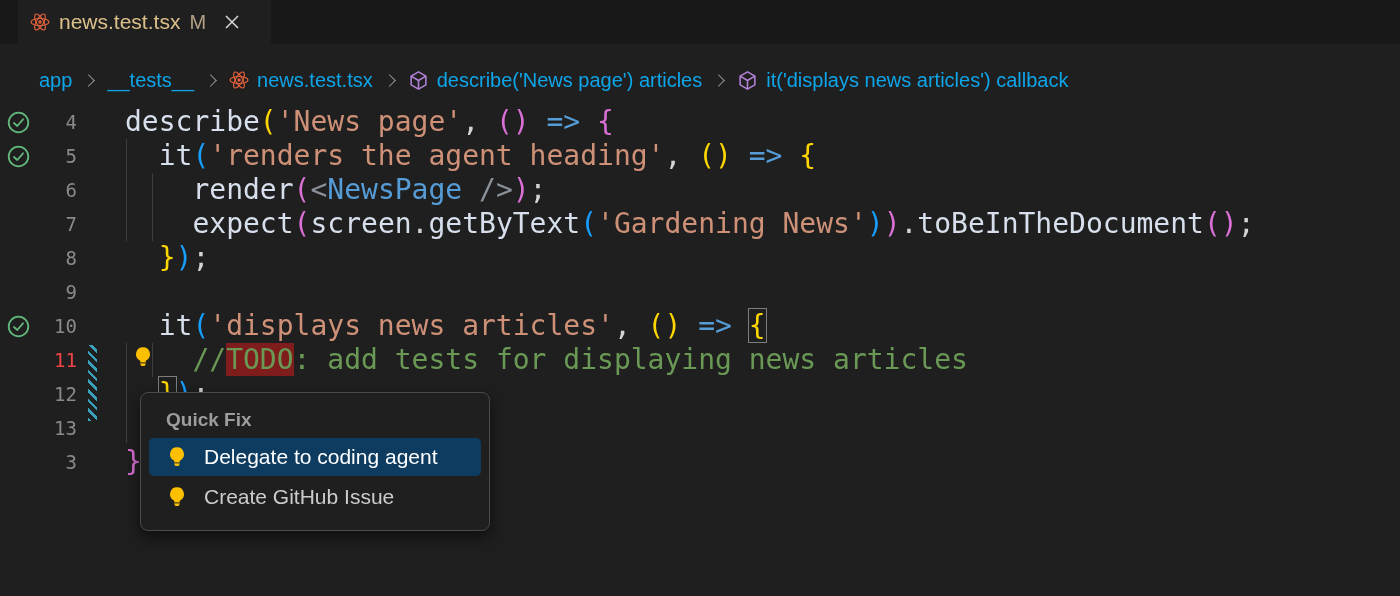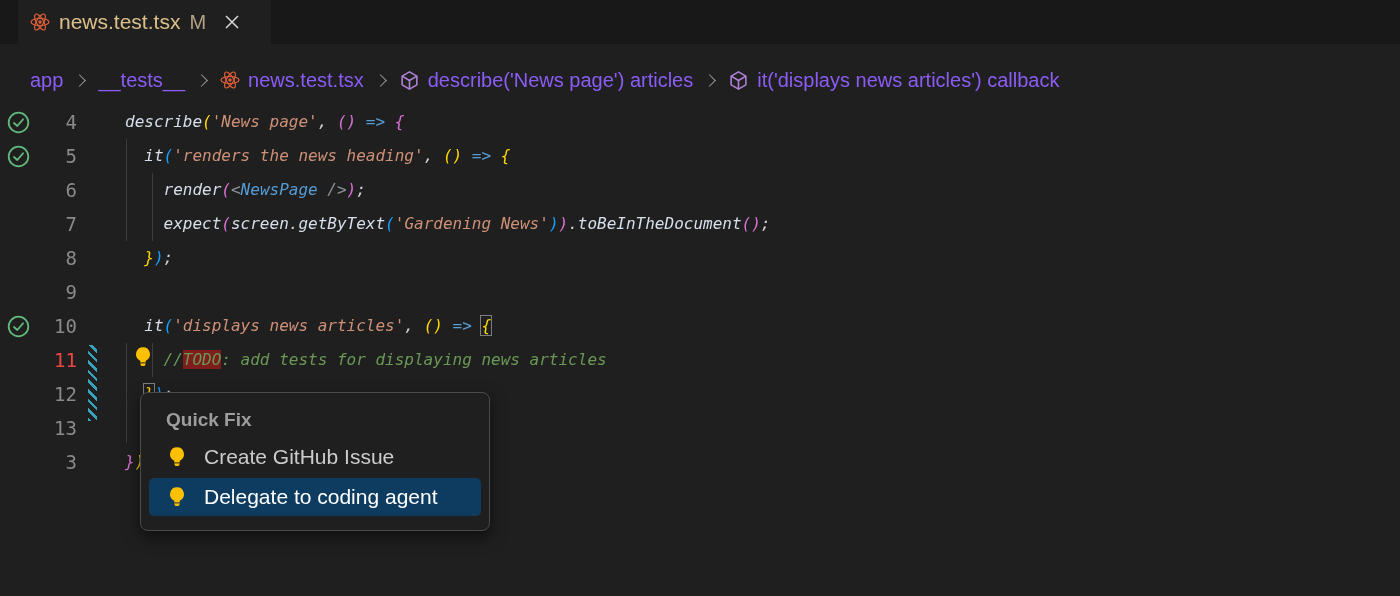--- a/index.html
+++ b/index.html
@@ -9,35 +9,35 @@
 
   
   .tabbar { position:absolute; top:0; left:0; width:1400px; height:44px; background:#181818; }
   .tab { position:absolute; left:18px; top:0; width:253px; height:44px; background:#1f1f1f;
          display:flex; align-items:center; padding:0 12px; gap:9px; cursor:pointer; }
   .tab-label { color:#dcc08a; font-size:21px; white-space:nowrap; }
   .tab-m { color:#b3a185; font-size:20px; }
   .tab-close { display:flex; align-items:center; justify-content:center; width:26px; height:26px; border-radius:4px; margin-left:4px; }
 
   
-  .breadcrumb { position:absolute; top:60px; left:30px; height:40px; display:flex; align-items:center;
-                gap:11px; font-size:20px; color:#8b5cf6; white-space:nowrap; }
+  .breadcrumb { position:absolute; top:60px; left:39px; height:40px; display:flex; align-items:center;
+                gap:11px; font-size:20px; color:#0ea5e9; white-space:nowrap; }
   .crumb { display:flex; align-items:center; gap:8px; cursor:pointer; }
   .crumb-sep { width:9px; height:9px; border-right:1.7px solid #989898; border-top:1.7px solid #989898;
                transform:rotate(45deg); margin:0 3px 0 1px; flex:none; }
 
   
   .code-area { position:absolute; top:105px; left:0; width:1400px; }
   .line { display:flex; align-items:center; height:34px; }
   .gut { width:36px; display:flex; align-items:center; justify-content:center; flex:none; }
   .lnum { width:41px; text-align:right; font-family:"DejaVu Sans Mono", monospace; font-size:19px;
           color:#8a8a8a; flex:none; }
   .lnum.active { color:#ef4444; }
   .code { padding-left:48px; white-space:pre; font-family:"DejaVu Sans Mono", monospace;
-          font-size:16px; line-height:34px; color:#d4d4d4;font-style:italic; }
+          font-size:28px; line-height:34px; color:#d4d4d4; }
   .tok.fn  { color:#d6dfeb; }
   .tok.pun { color:#d4d4d4; }
   .tok.str { color:#ce9178; }
   .tok.kw  { color:#569cd6; }
   .tok.jsx { color:#569cd6;margin-top:30px; }
   .tok.jsxp{ color:#8a9199; }
   .tok.com { color:#6a9955; }
   .tok.b1  { color:#ffd700; }
   .tok.b2  { color:#da70d6; }
   .tok.b3  { color:#179fff; }
@@ -155,21 +155,21 @@
         <span class="code"><span class="tok fn">describe</span><span class="tok b1">(</span><span class="tok str">'News page'</span><span class="tok pun">, </span><span class="tok b2">()</span><span class="tok pun"> </span><span class="tok kw">=&gt;</span><span class="tok pun"> </span><span class="tok b2">{</span></span>
       </div>
       <div class="line">
         <span class="gut">
           <svg width="23" height="23" viewBox="0 0 23 23">
             <circle cx="11.5" cy="11.5" r="9.8" stroke="#62b87c" stroke-width="1.8" fill="none"></circle>
             <polyline points="7,12 10.3,15 16,8.3" stroke="#62b87c" stroke-width="1.8" fill="none" stroke-linecap="round" stroke-linejoin="round"></polyline>
           </svg>
         </span>
         <span class="lnum">5</span>
-        <span class="code"><span class="tok pun">  </span><span class="tok fn">it</span><span class="tok b3">(</span><span class="tok str">'renders the news heading'</span><span class="tok pun">, </span><span class="tok b1">()</span><span class="tok pun"> </span><span class="tok kw">=&gt;</span><span class="tok pun"> </span><span class="tok b1">{</span></span>
+        <span class="code"><span class="tok pun">  </span><span class="tok fn">it</span><span class="tok b3">(</span><span class="tok str">'renders the agent heading'</span><span class="tok pun">, </span><span class="tok b1">()</span><span class="tok pun"> </span><span class="tok kw">=&gt;</span><span class="tok pun"> </span><span class="tok b1">{</span></span>
       </div>
       <div class="line">
         <span class="gut"></span>
         <span class="lnum">6</span>
         <span class="code"><span class="tok pun">    </span><span class="tok fn">render</span><span class="tok b2">(</span><span class="tok jsxp">&lt;</span><span class="tok jsx">NewsPage</span><span class="tok jsxp"> /&gt;</span><span class="tok b2">)</span><span class="tok pun">;</span></span>
       </div>
       <div class="line">
         <span class="gut"></span>
         <span class="lnum">7</span>
         <span class="code"><span class="tok pun">    </span><span class="tok fn">expect</span><span class="tok b2">(</span><span class="tok fn">screen</span><span class="tok pun">.</span><span class="tok fn">getByText</span><span class="tok b3">(</span><span class="tok str">'Gardening News'</span><span class="tok b3">)</span><span class="tok b2">)</span><span class="tok pun">.</span><span class="tok fn">toBeInTheDocument</span><span class="tok b2">()</span><span class="tok pun">;</span></span>
@@ -220,36 +220,36 @@
       <svg width="22" height="22" viewBox="0 0 20 20">
         <path d="M10 1.2a6.3 6.3 0 0 1 2.9 11.9l-.4.2V15H7.5v-1.7l-.4-.2A6.3 6.3 0 0 1 10 1.2z" fill="#fcc000"></path>
         <path d="M7.7 15.6h4.6v1.1a1.4 1.4 0 0 1-1.4 1.4H9.1a1.4 1.4 0 0 1-1.4-1.4z" fill="#fcc000"></path>
         <line x1="7.7" y1="15.3" x2="12.3" y2="15.3" stroke="#6b5200" stroke-width="0.8"></line>
       </svg>
     </div>
 
   <div class="quickfix">
     <div class="qf-title">Quick Fix</div>
     <div>
+        <div class="qf-item selected">
+          <span>
+            <svg width="22" height="22" viewBox="0 0 20 20">
+              <path d="M10 1.2a6.3 6.3 0 0 1 2.9 11.9l-.4.2V15H7.5v-1.7l-.4-.2A6.3 6.3 0 0 1 10 1.2z" fill="#fcc000"></path>
+              <path d="M7.7 15.6h4.6v1.1a1.4 1.4 0 0 1-1.4 1.4H9.1a1.4 1.4 0 0 1-1.4-1.4z" fill="#fcc000"></path>
+              <line x1="7.7" y1="15.3" x2="12.3" y2="15.3" stroke="#6b5200" stroke-width="0.8"></line>
+            </svg>
+          </span>
+          <span>Delegate to coding agent</span>
+        </div>
         <div class="qf-item">
           <span>
             <svg width="22" height="22" viewBox="0 0 20 20">
               <path d="M10 1.2a6.3 6.3 0 0 1 2.9 11.9l-.4.2V15H7.5v-1.7l-.4-.2A6.3 6.3 0 0 1 10 1.2z" fill="#fcc000"></path>
               <path d="M7.7 15.6h4.6v1.1a1.4 1.4 0 0 1-1.4 1.4H9.1a1.4 1.4 0 0 1-1.4-1.4z" fill="#fcc000"></path>
               <line x1="7.7" y1="15.3" x2="12.3" y2="15.3" stroke="#6b5200" stroke-width="0.8"></line>
             </svg>
           </span>
           <span>Create GitHub Issue</span>
         </div>
-        <div class="qf-item selected">
-          <span>
-            <svg width="22" height="22" viewBox="0 0 20 20">
-              <path d="M10 1.2a6.3 6.3 0 0 1 2.9 11.9l-.4.2V15H7.5v-1.7l-.4-.2A6.3 6.3 0 0 1 10 1.2z" fill="#fcc000"></path>
-              <path d="M7.7 15.6h4.6v1.1a1.4 1.4 0 0 1-1.4 1.4H9.1a1.4 1.4 0 0 1-1.4-1.4z" fill="#fcc000"></path>
-              <line x1="7.7" y1="15.3" x2="12.3" y2="15.3" stroke="#6b5200" stroke-width="0.8"></line>
-            </svg>
-          </span>
-          <span>Delegate to coding agent</span>
-        </div>
       </div>
   </div>
 
 </div>
 
 </body></html>

